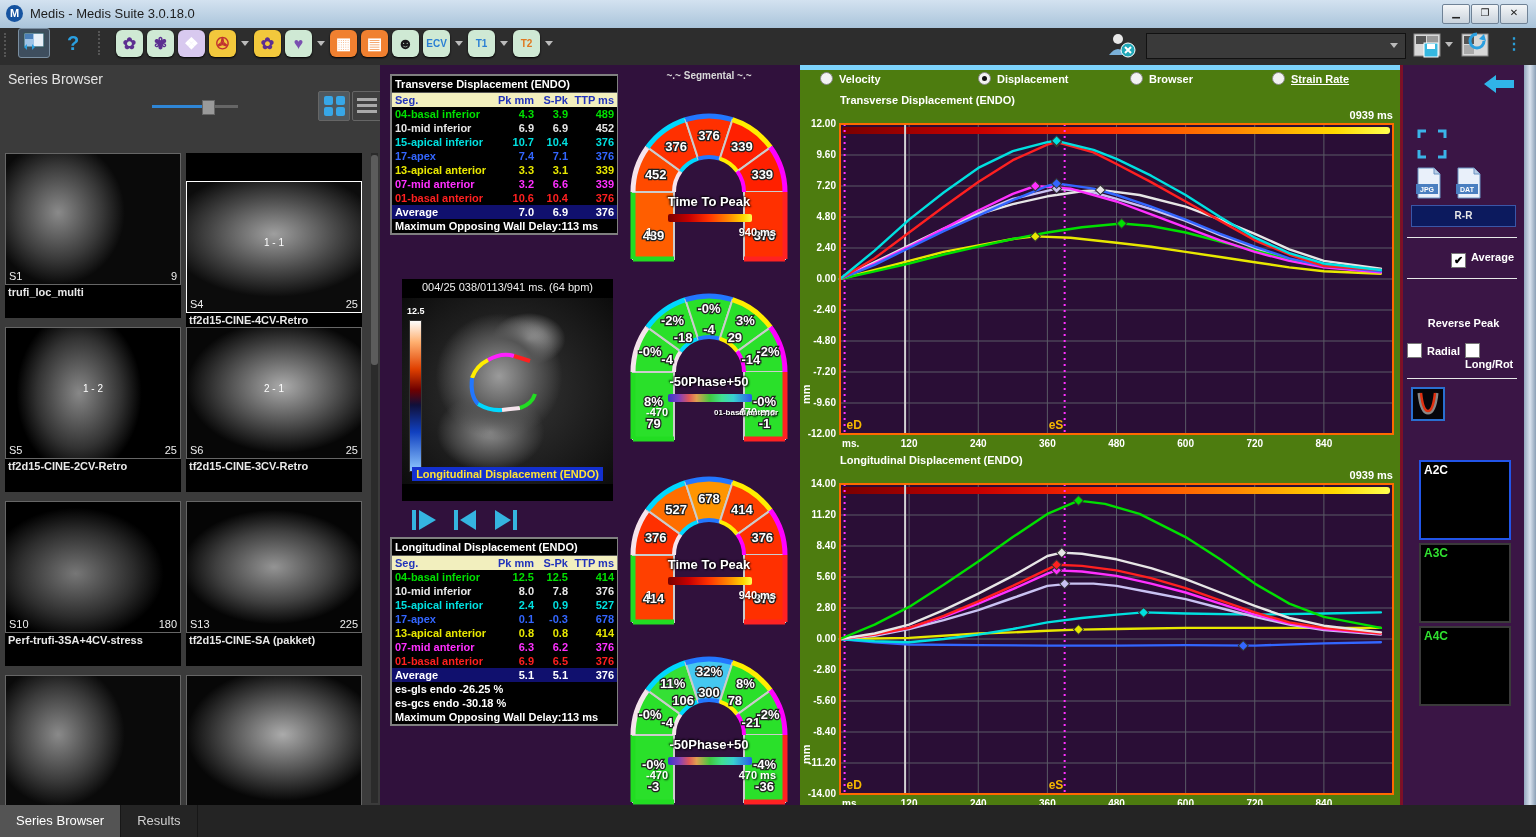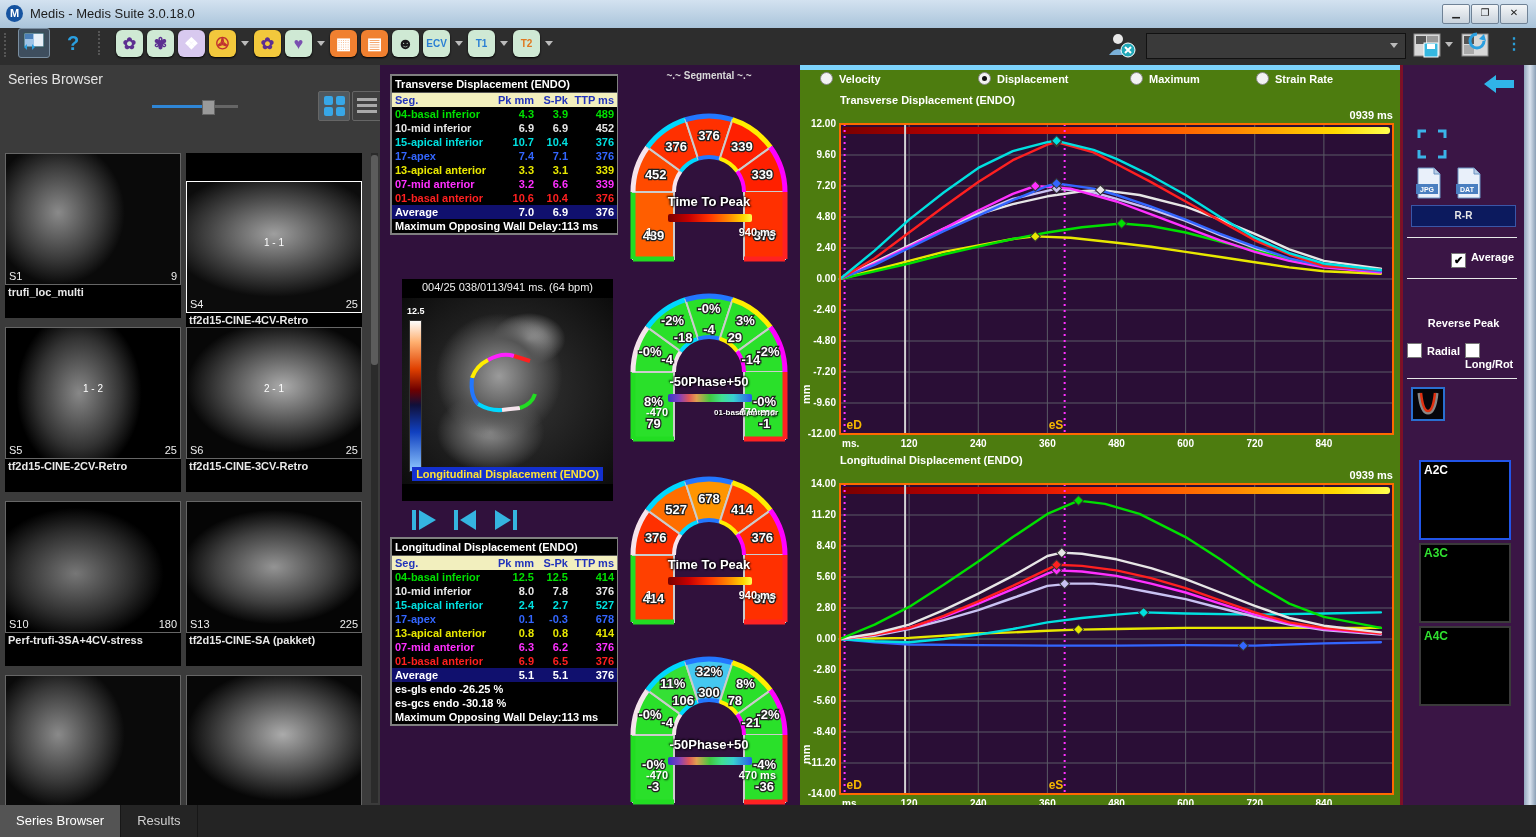--- a/index.html
+++ b/index.html
@@ -370,21 +370,21 @@
       </div>
       <div class="drow" style="color: rgb(230, 230, 230);">
         <span class="c-name">10-mid inferior</span>
         <span class="c-pk">8.0</span>
         <span class="c-spk">7.8</span>
         <span class="c-ttp">376</span>
       </div>
       <div class="drow" style="color: rgb(0, 224, 224);">
         <span class="c-name">15-apical inferior</span>
         <span class="c-pk">2.4</span>
-        <span class="c-spk">2.7</span>
+        <span class="c-spk">0.9</span>
         <span class="c-ttp">527</span>
       </div>
       <div class="drow" style="color: rgb(51, 102, 255);">
         <span class="c-name">17-apex</span>
         <span class="c-pk">0.1</span>
         <span class="c-spk">-0.3</span>
         <span class="c-ttp">678</span>
       </div>
       <div class="drow" style="color: rgb(232, 232, 0);">
         <span class="c-name">13-apical anterior</span>
@@ -576,22 +576,22 @@
         <span>-470</span>
         <span>470 ms</span>
       </div>
     </div>
   </div>
 
 <div id="chartcol" class="abs">
   <div id="radiorow">
       <div class="radio" style="left: 20px;"><span class="dot"></span><span>Velocity</span></div>
       <div class="radio sel" style="left: 178px;"><span class="dot"></span><span>Displacement</span></div>
-      <div class="radio" style="left: 330px;"><span class="dot"></span><span>Maximum</span></div>
-      <div class="radio" style="left: 456px;"><span class="dot"></span><span>Strain Rate</span></div>
+      <div class="radio" style="left: 330px;"><span class="dot"></span><span>Browser</span></div>
+      <div class="radio" style="left: 472px; text-decoration: underline;"><span class="dot"></span><span>Strain Rate</span></div>
     </div>
   <div id="chart1" class="abs" style="left:0;top:20px;width:600px;height:360px;"><svg width="600" height="360" viewBox="0 0 600 360">
         <defs>
           <linearGradient id="ttp1" x1="0" y1="0" x2="1" y2="0">
             <stop offset="0%" stop-color="#7a0000"></stop>
             <stop offset="25%" stop-color="#c80000"></stop>
             <stop offset="48%" stop-color="#ff3000"></stop>
             <stop offset="72%" stop-color="#ff8800"></stop>
             <stop offset="90%" stop-color="#ffd800"></stop>
             <stop offset="100%" stop-color="#ffff50"></stop>

